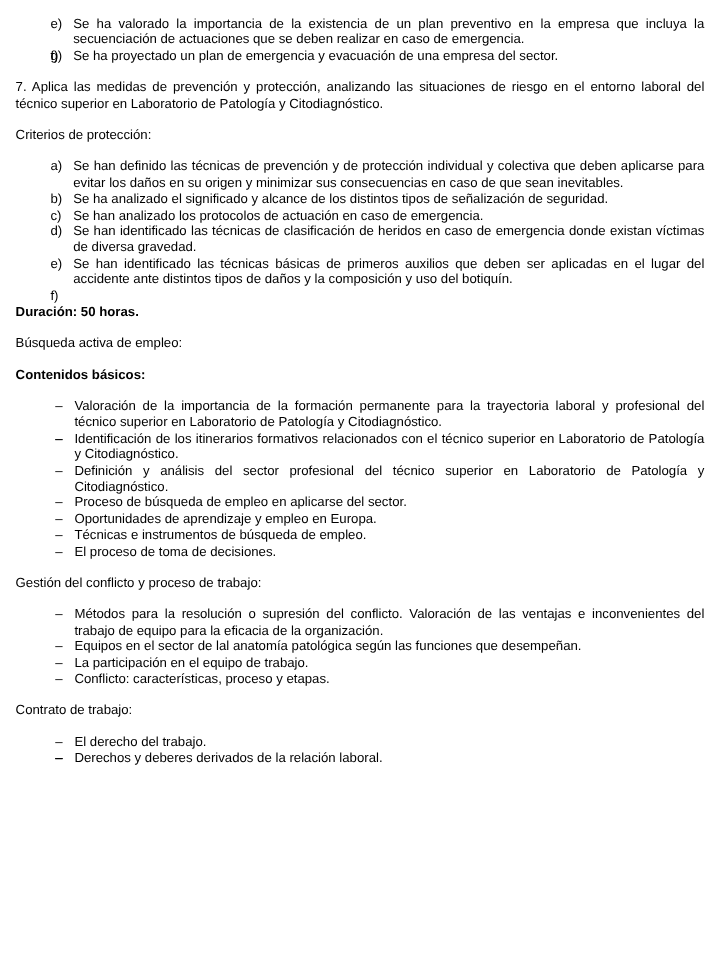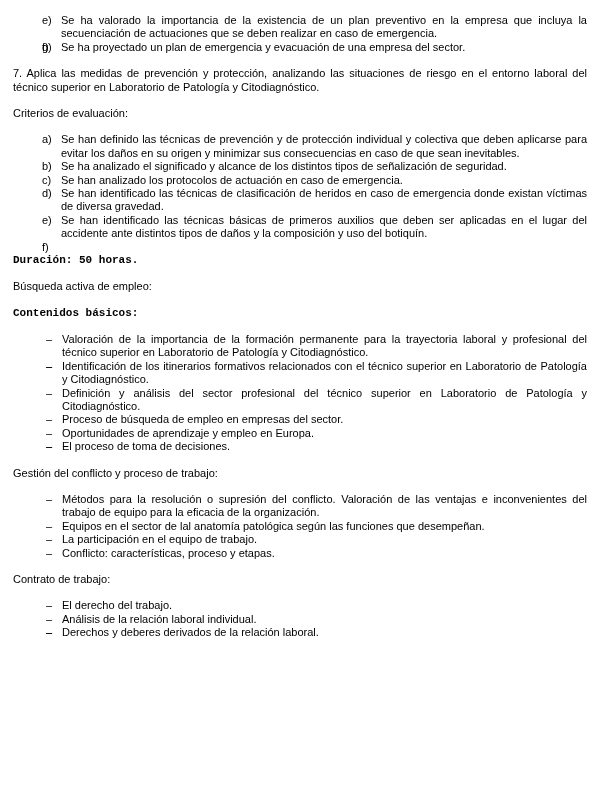--- a/index.html
+++ b/index.html
@@ -19,21 +19,20 @@
     line-height: 13.4px;
     padding: 14px 13px 0 13px;
     overflow: hidden;
   }
   .para {
     margin: 0 0 13px 0;
     text-align: justify;
   }
   .para.bold {
     font-weight: bold;
-    font-family: Liberation Mono, monospace;
   }
   .letter-list, .dash-list {
     margin: 0 0 13px 0;
   }
   .item {
     position: relative;
     text-align: justify;
   }
   .letter-list .item {
     padding-left: 48px;
@@ -56,50 +55,50 @@
 <body>
 
 <div class="page">
   <div id="doc-body">
       <div class="letter-list">
         <div class="item"><span class="marker">e)</span><span>Se ha valorado la importancia de la existencia de un plan preventivo en la empresa que incluya la secuenciación de actuaciones que se deben realizar en caso de emergencia.</span></div>
         <div class="item"><span class="marker">f)</span></div>
         <div class="item"><span class="marker">g)</span><span>Se ha proyectado un plan de emergencia y evacuación de una empresa del sector.</span></div>
       </div>
       <p class="para">7. Aplica las medidas de prevención y protección, analizando las situaciones de riesgo en el entorno laboral del técnico superior en Laboratorio de Patología y Citodiagnóstico.</p>
-      <p class="para">Criterios de evaluación:</p>
+      <p class="para">Criterios de protección:</p>
       <div class="letter-list">
         <div class="item"><span class="marker">a)</span><span>Se han definido las técnicas de prevención y de protección individual y colectiva que deben aplicarse para evitar los daños en su origen y minimizar sus consecuencias en caso de que sean inevitables.</span></div>
         <div class="item"><span class="marker">b)</span><span>Se ha analizado el significado y alcance de los distintos tipos de señalización de seguridad.</span></div>
         <div class="item"><span class="marker">c)</span><span>Se han analizado los protocolos de actuación en caso de emergencia.</span></div>
         <div class="item"><span class="marker">d)</span><span>Se han identificado las técnicas de clasificación de heridos en caso de emergencia donde existan víctimas de diversa gravedad.</span></div>
         <div class="item"><span class="marker">e)</span><span>Se han identificado las técnicas básicas de primeros auxilios que deben ser aplicadas en el lugar del accidente ante distintos tipos de daños y la composición y uso del botiquín.</span></div>
         <div class="item"><span class="marker">f)</span></div>
       </div>
       <p class="para bold">Duración: 50 horas.</p>
       <p class="para">Búsqueda activa de empleo:</p>
       <p class="para bold">Contenidos básicos:</p>
       <div class="dash-list">
         <div class="item"><span class="marker">–</span><span>Valoración de la importancia de la formación permanente para la trayectoria laboral y profesional del técnico superior en Laboratorio de Patología y Citodiagnóstico.</span></div>
         <div class="item"><span class="marker">–</span></div>
         <div class="item"><span class="marker">–</span><span>Identificación de los itinerarios formativos relacionados con el técnico superior en Laboratorio de Patología y Citodiagnóstico.</span></div>
         <div class="item"><span class="marker">–</span><span>Definición y análisis del sector profesional del técnico superior en Laboratorio de Patología y Citodiagnóstico.</span></div>
-        <div class="item"><span class="marker">–</span><span>Proceso de búsqueda de empleo en empresas del sector.</span></div>
+        <div class="item"><span class="marker">–</span><span>Proceso de búsqueda de empleo en aplicarse del sector.</span></div>
         <div class="item"><span class="marker">–</span><span>Oportunidades de aprendizaje y empleo en Europa.</span></div>
-        <div class="item"><span class="marker">–</span></div>
+        <div class="item"><span class="marker">–</span><span>Técnicas e instrumentos de búsqueda de empleo.</span></div>
         <div class="item"><span class="marker">–</span><span>El proceso de toma de decisiones.</span></div>
       </div>
       <p class="para">Gestión del conflicto y proceso de trabajo:</p>
       <div class="dash-list">
         <div class="item"><span class="marker">–</span><span>Métodos para la resolución o supresión del conflicto. Valoración de las ventajas e inconvenientes del trabajo de equipo para la eficacia de la organización.</span></div>
         <div class="item"><span class="marker">–</span><span>Equipos en el sector de lal anatomía patológica según las funciones que desempeñan.</span></div>
         <div class="item"><span class="marker">–</span><span>La participación en el equipo de trabajo.</span></div>
         <div class="item"><span class="marker">–</span><span>Conflicto: características, proceso y etapas.</span></div>
       </div>
       <p class="para">Contrato de trabajo:</p>
       <div class="dash-list">
         <div class="item"><span class="marker">–</span><span>El derecho del trabajo.</span></div>
-        <div class="item"><span class="marker">–</span><span>Análisis de la relación laboral individual.</span></div>
+        <div class="item"><span class="marker">–</span></div>
         <div class="item"><span class="marker">–</span></div>
         <div class="item"><span class="marker">–</span><span>Derechos y deberes derivados de la relación laboral.</span></div>
       </div>
     </div>
 </div>
 
 </body></html>

